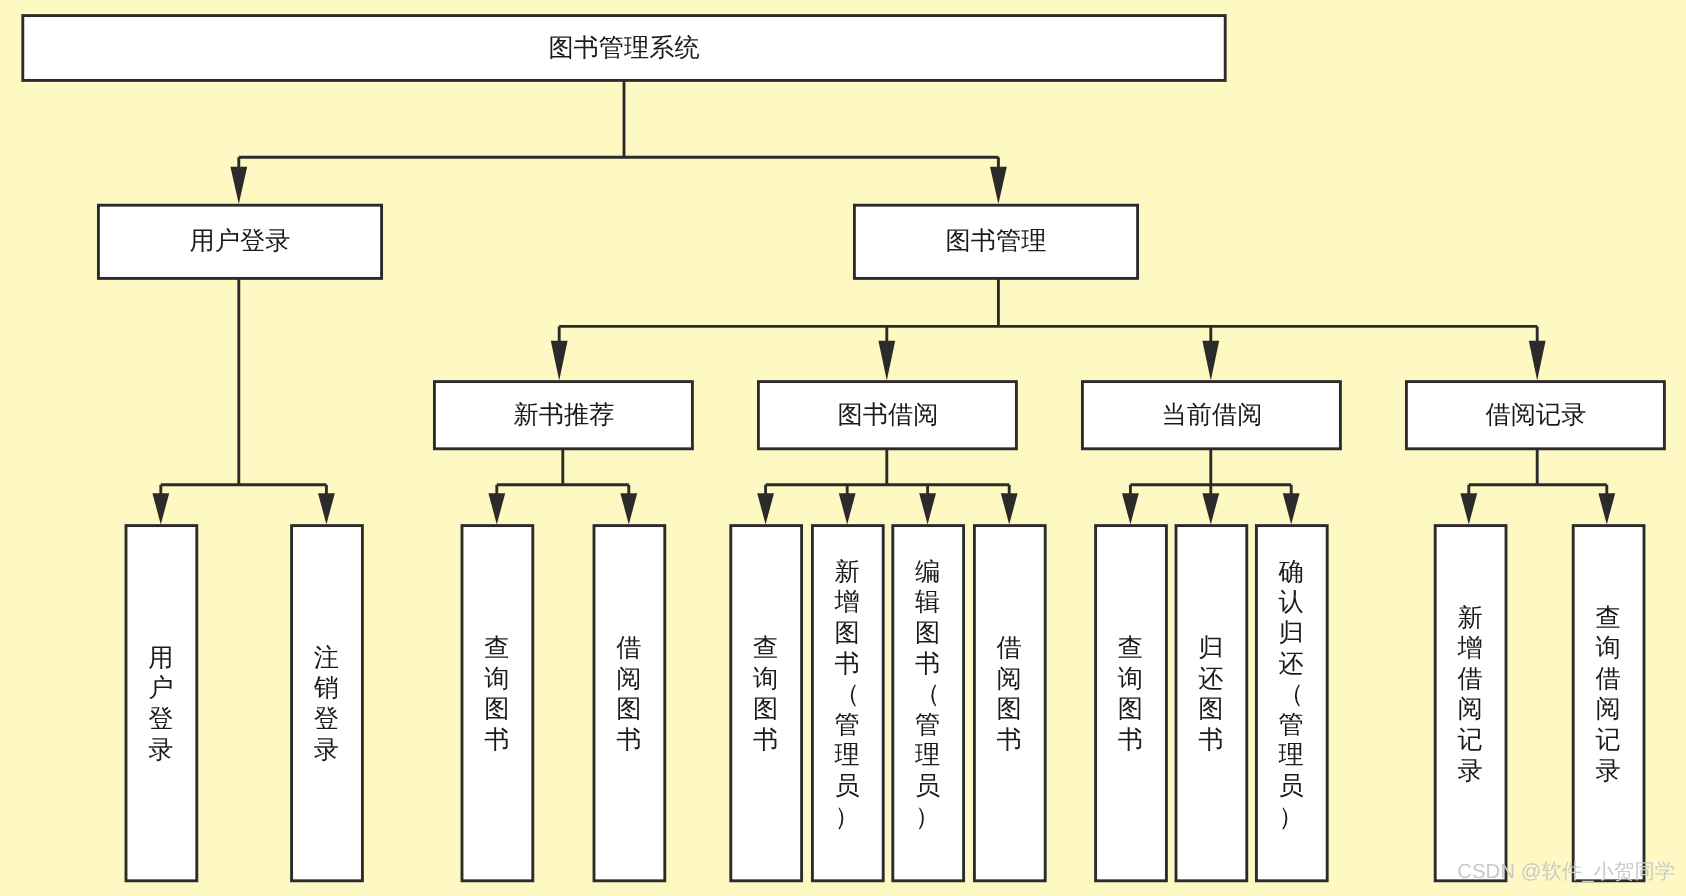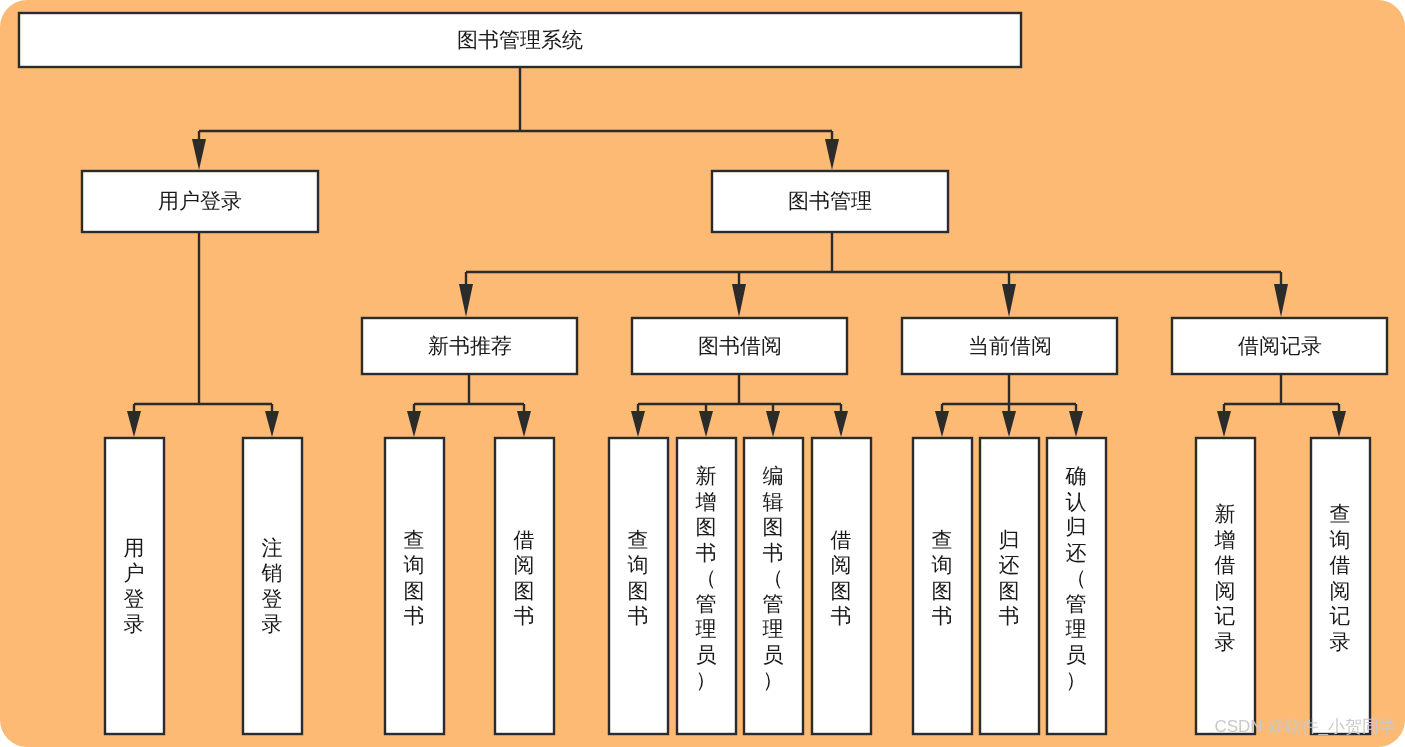--- a/index.html
+++ b/index.html
@@ -11,22 +11,21 @@
   body {
     width: 1405px;
     height: 747px;
     font-family: "Liberation Sans", "DejaVu Sans", sans-serif;
     overflow: hidden;
   }
   #diagram-root {
     position: relative;
     width: 1405px;
     height: 747px;
-    background: #fdba74;
-    border-radius: 27px;
+    background: #fef9c3;
   }
   svg#tree-svg {
     position: absolute;
     top: 0;
     left: 0;
     width: 1405px;
     height: 747px;
     display: block;
   }
   .node-box {

